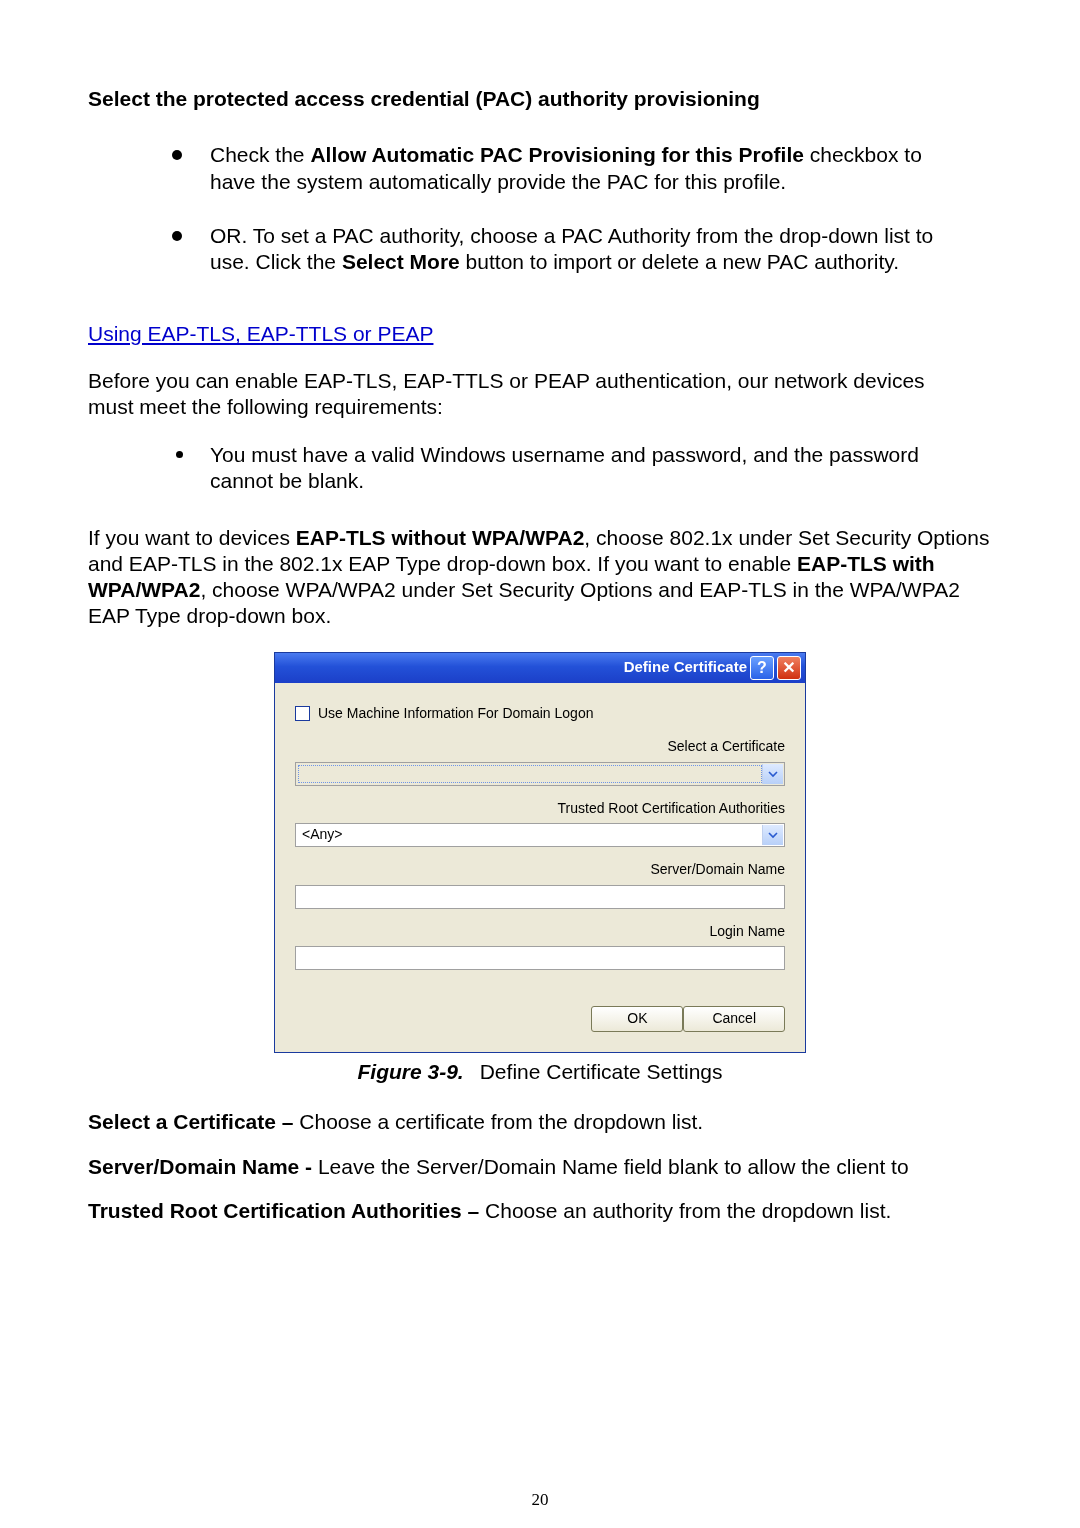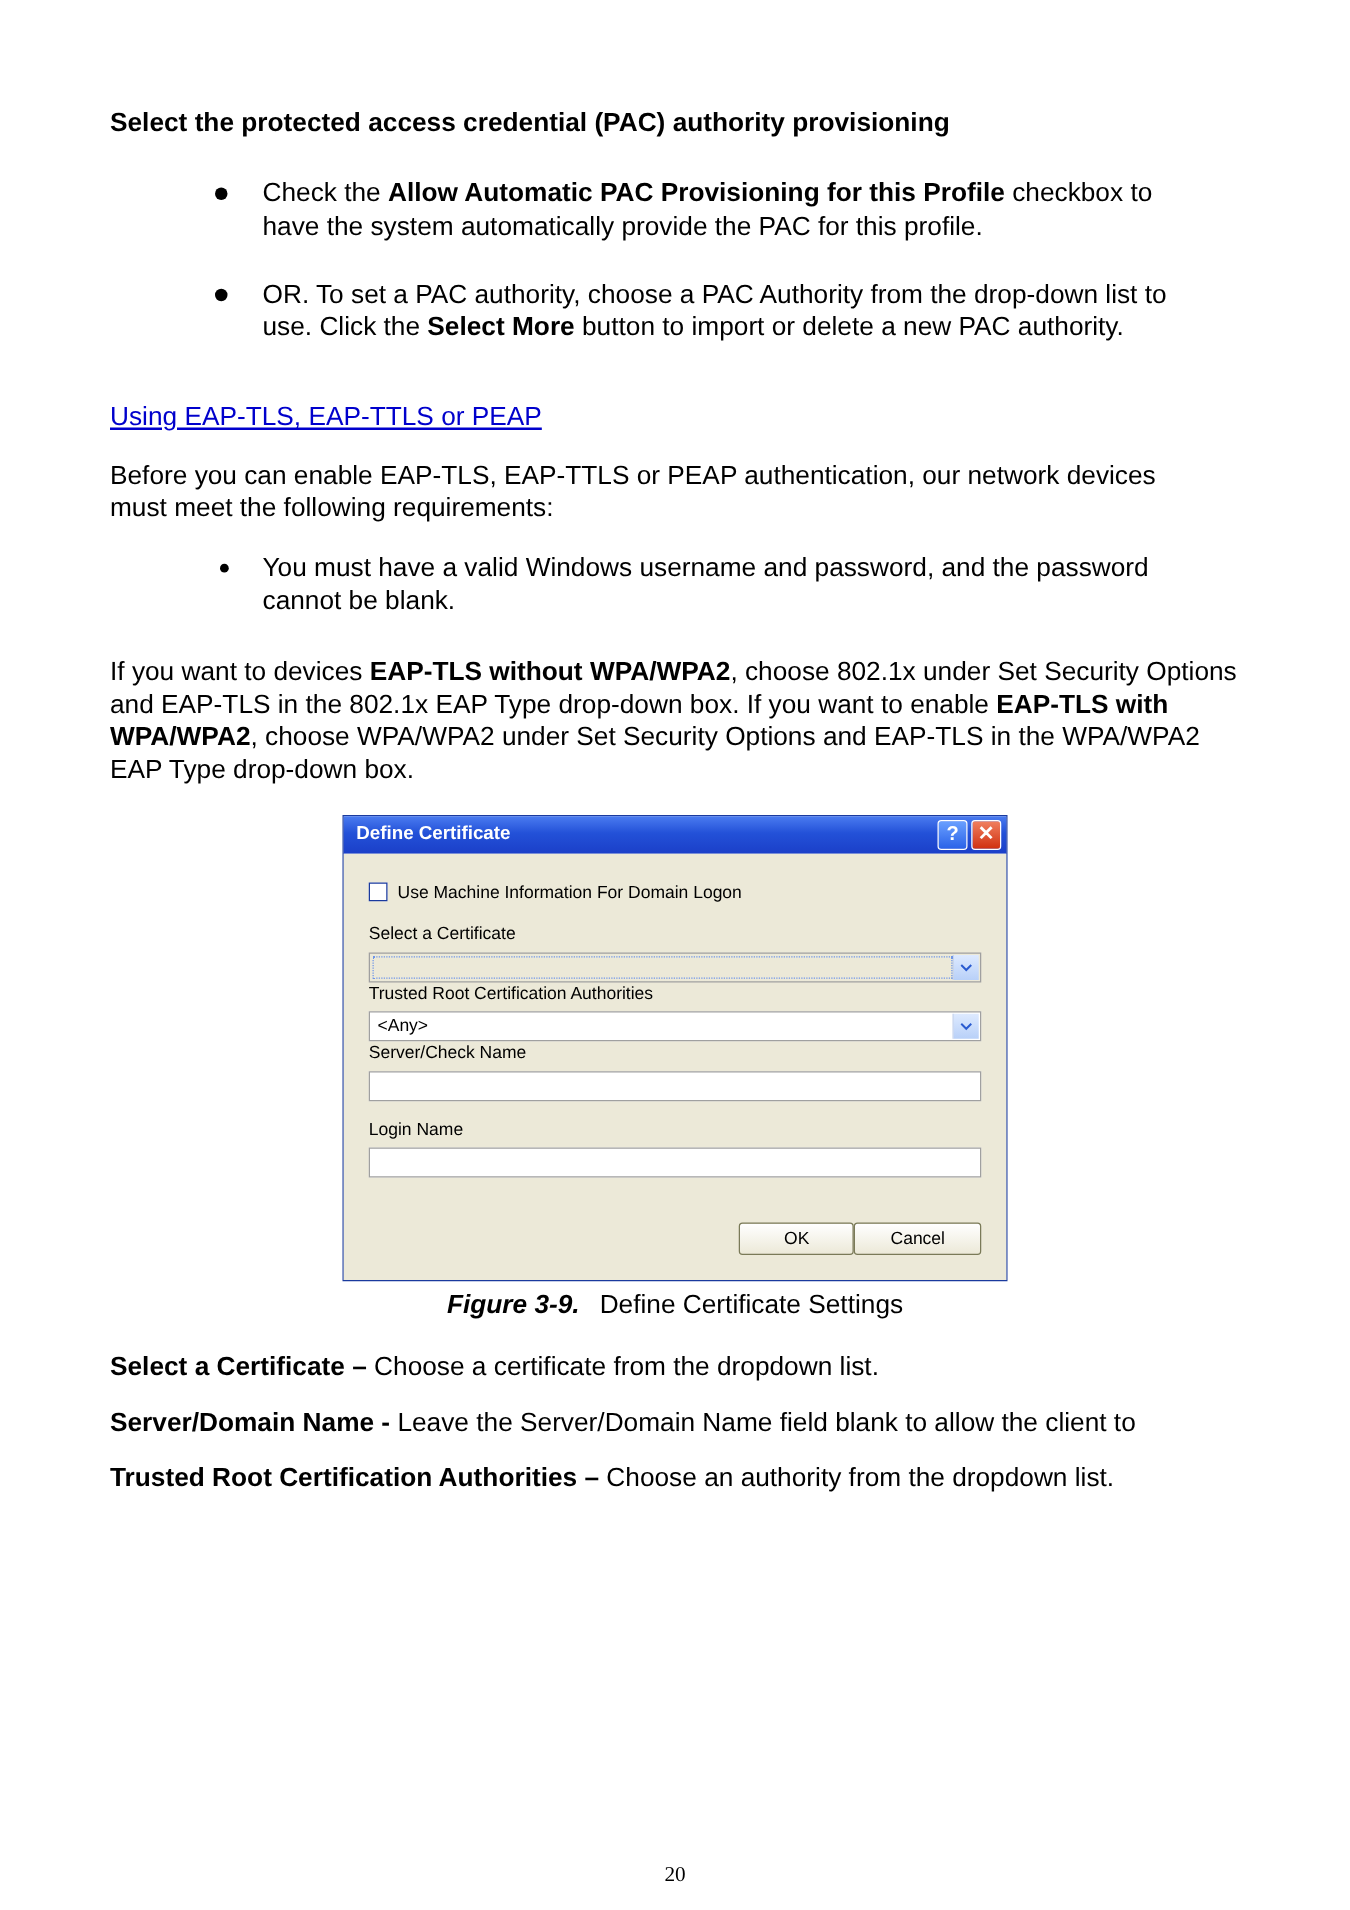--- a/index.html
+++ b/index.html
@@ -68,20 +68,21 @@
   .bold { font-weight: bold; }
 
   
   .dialog {
     width: 530px;
     margin: 8px auto 4px auto;
     border: 1px solid #1a3a9e;
     font-family: Tahoma, Arial, sans-serif;
     font-size: 14px;
     color: #000;
+    text-align: right;
   }
   .titlebar {
     height: 30px;
     background: linear-gradient(180deg, #4a7bf0 0%, #2351d8 45%, #1b3fc8 100%);
     display: flex;
     align-items: center;
     padding: 0 4px 0 10px;
   }
   .title-text {
     color: #fff;
@@ -128,20 +129,21 @@
   .combo {
     position: relative;
     width: 100%;
     height: 24px;
     border: 1px solid #a0a0a0;
     background: #fff;
     display: flex;
     align-items: center;
     padding: 0 24px 0 6px;
     box-sizing: border-box;
+    margin-bottom: 14px;
   }
   .combo.dotted::after {
     content: "";
     position: absolute;
     left: 2px; right: 22px; top: 2px; bottom: 2px;
     border: 1px dotted #6e95e8;
     pointer-events: none;
   }
   .combo.selected-bg {
     background: #ece9d8;
@@ -265,21 +267,21 @@
       <div class="field-label">Trusted Root Certification Authorities</div>
       <div class="combo">
         <span>&lt;Any&gt;</span>
         <div class="arrow">
           <svg viewBox="0 0 10 10">
               <path d="M1 3 L5 7 L9 3" stroke="#2a5bd0" stroke-width="1.6" fill="none"></path>
             </svg>
         </div>
       </div>
 
-      <div class="field-label">Server/Check Name</div>
+      <div class="field-label">Server/Domain Name</div>
       <div class="text-input"></div>
 
       <div class="field-label">Login Name</div>
       <div class="text-input"></div>
 
       <div class="button-row">
         <div class="btn">OK</div>
         <div class="btn">Cancel</div>
       </div>
 

